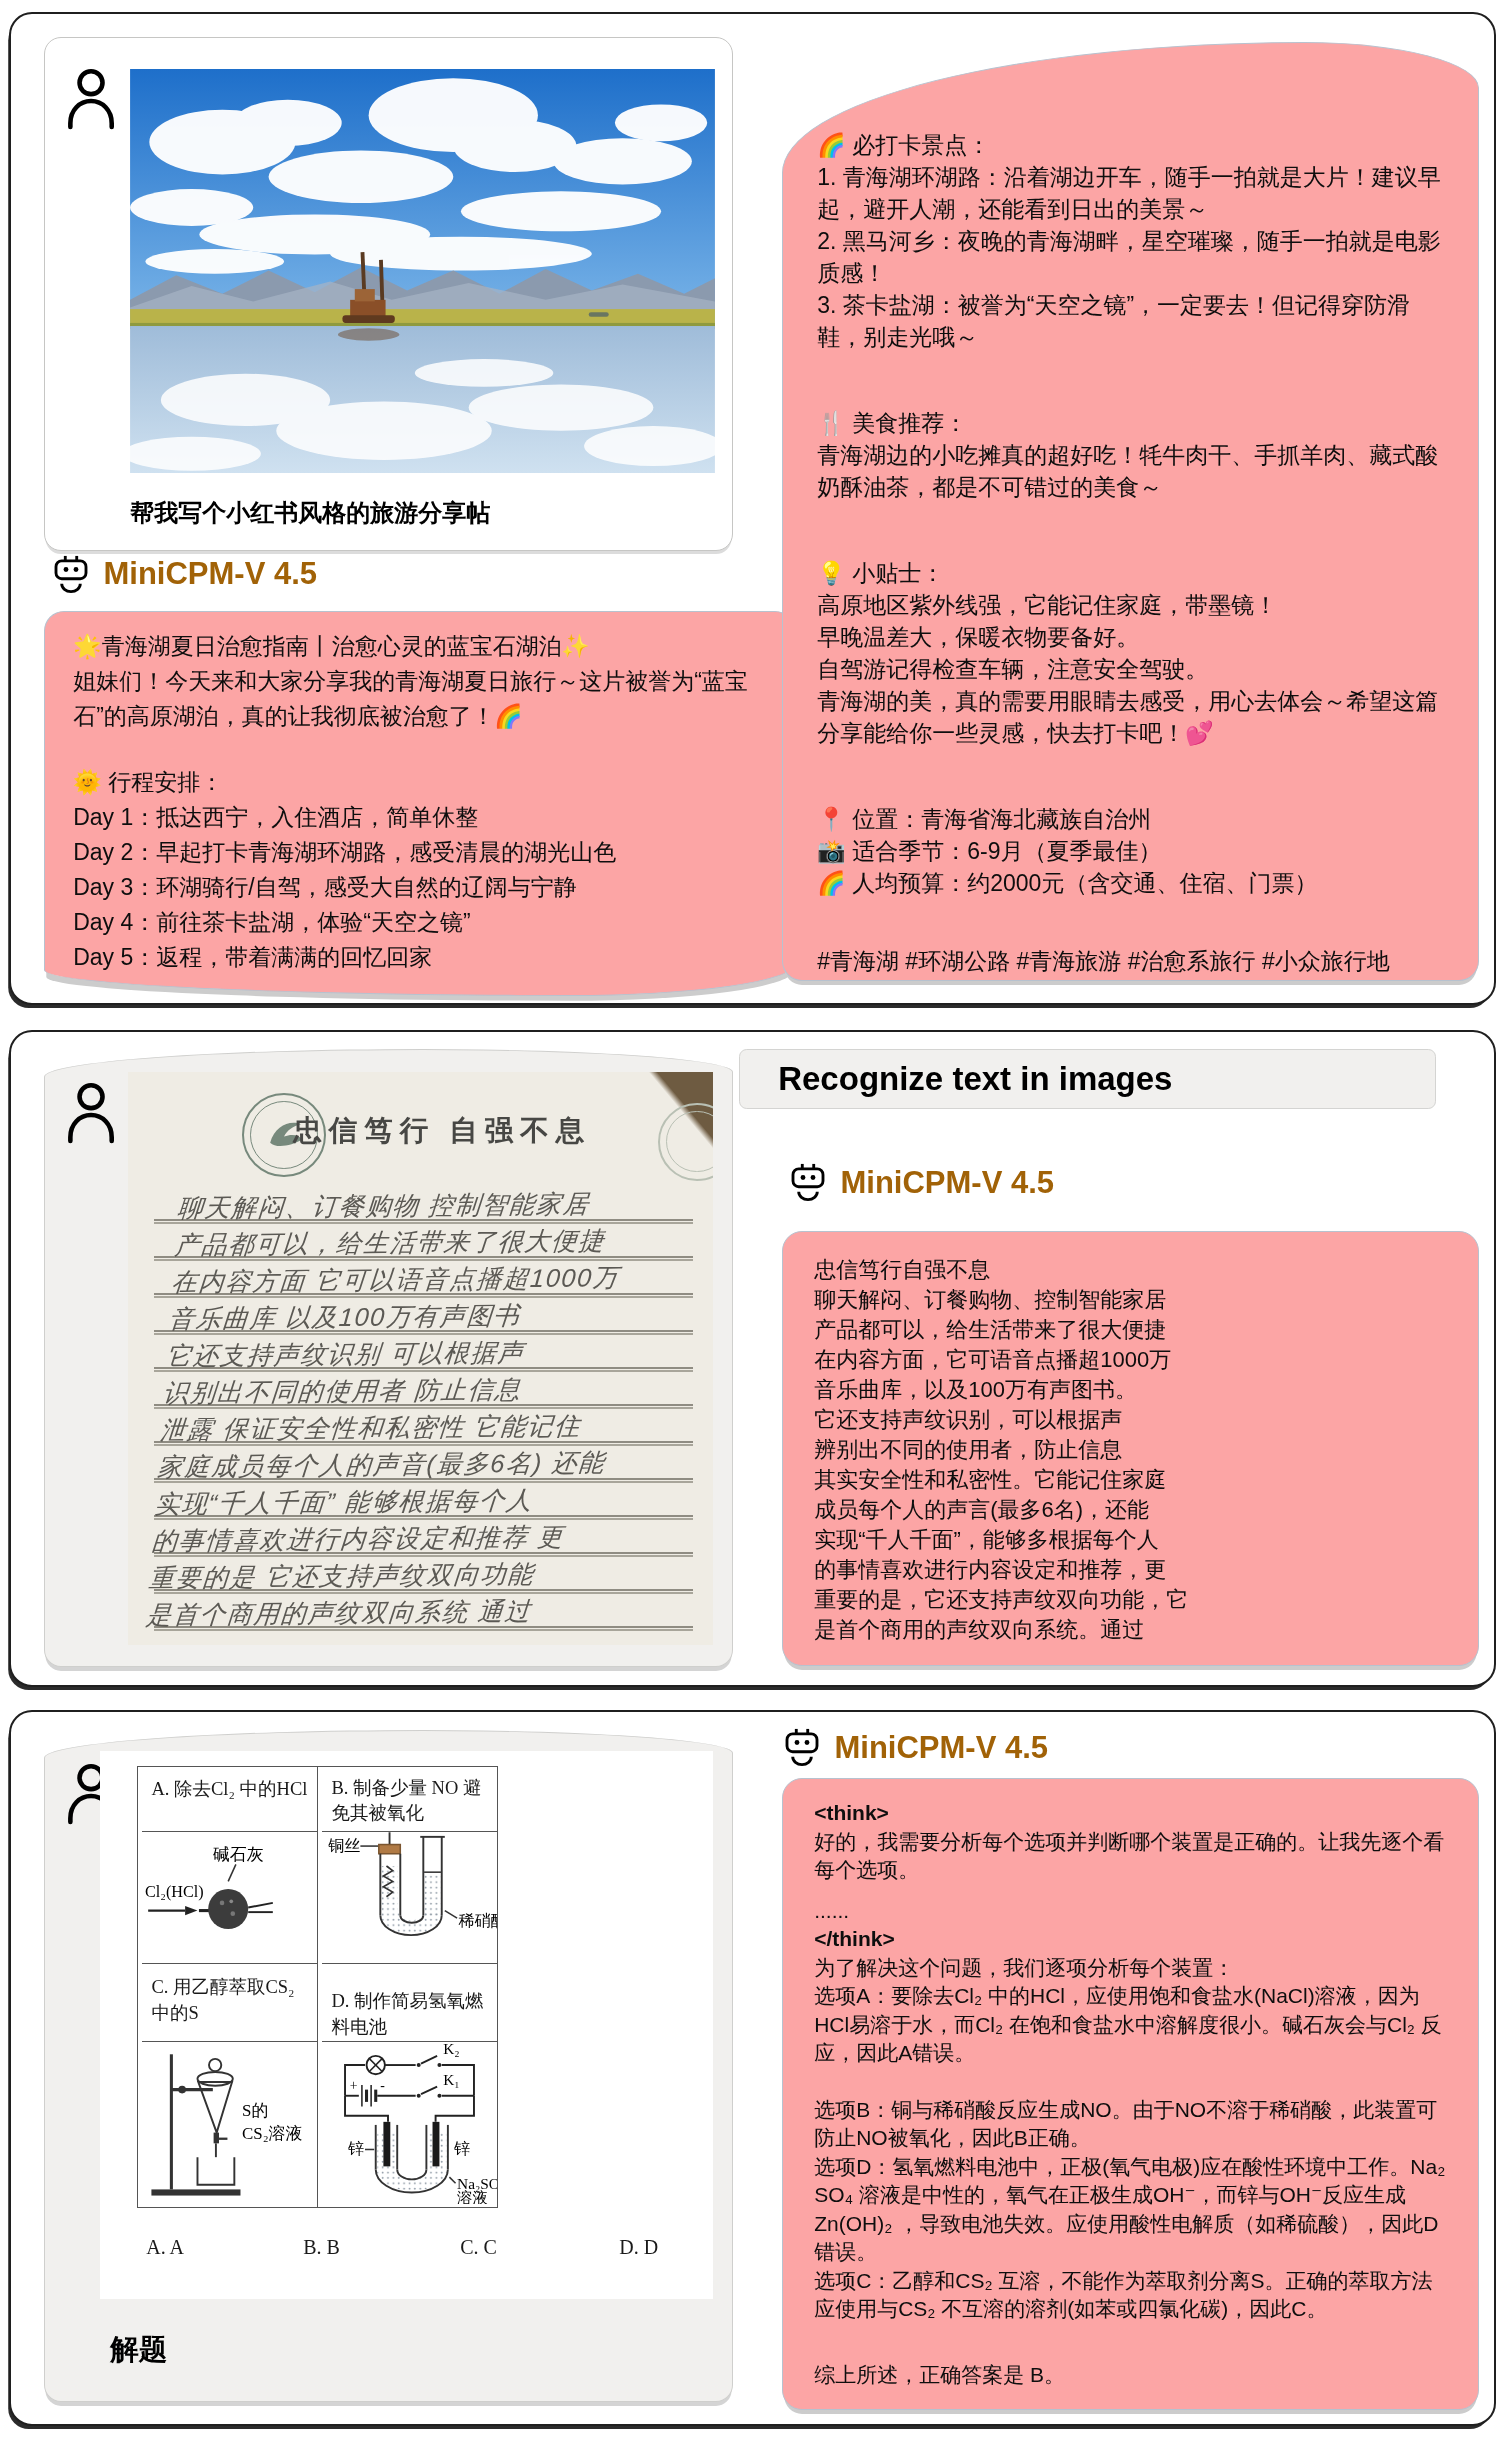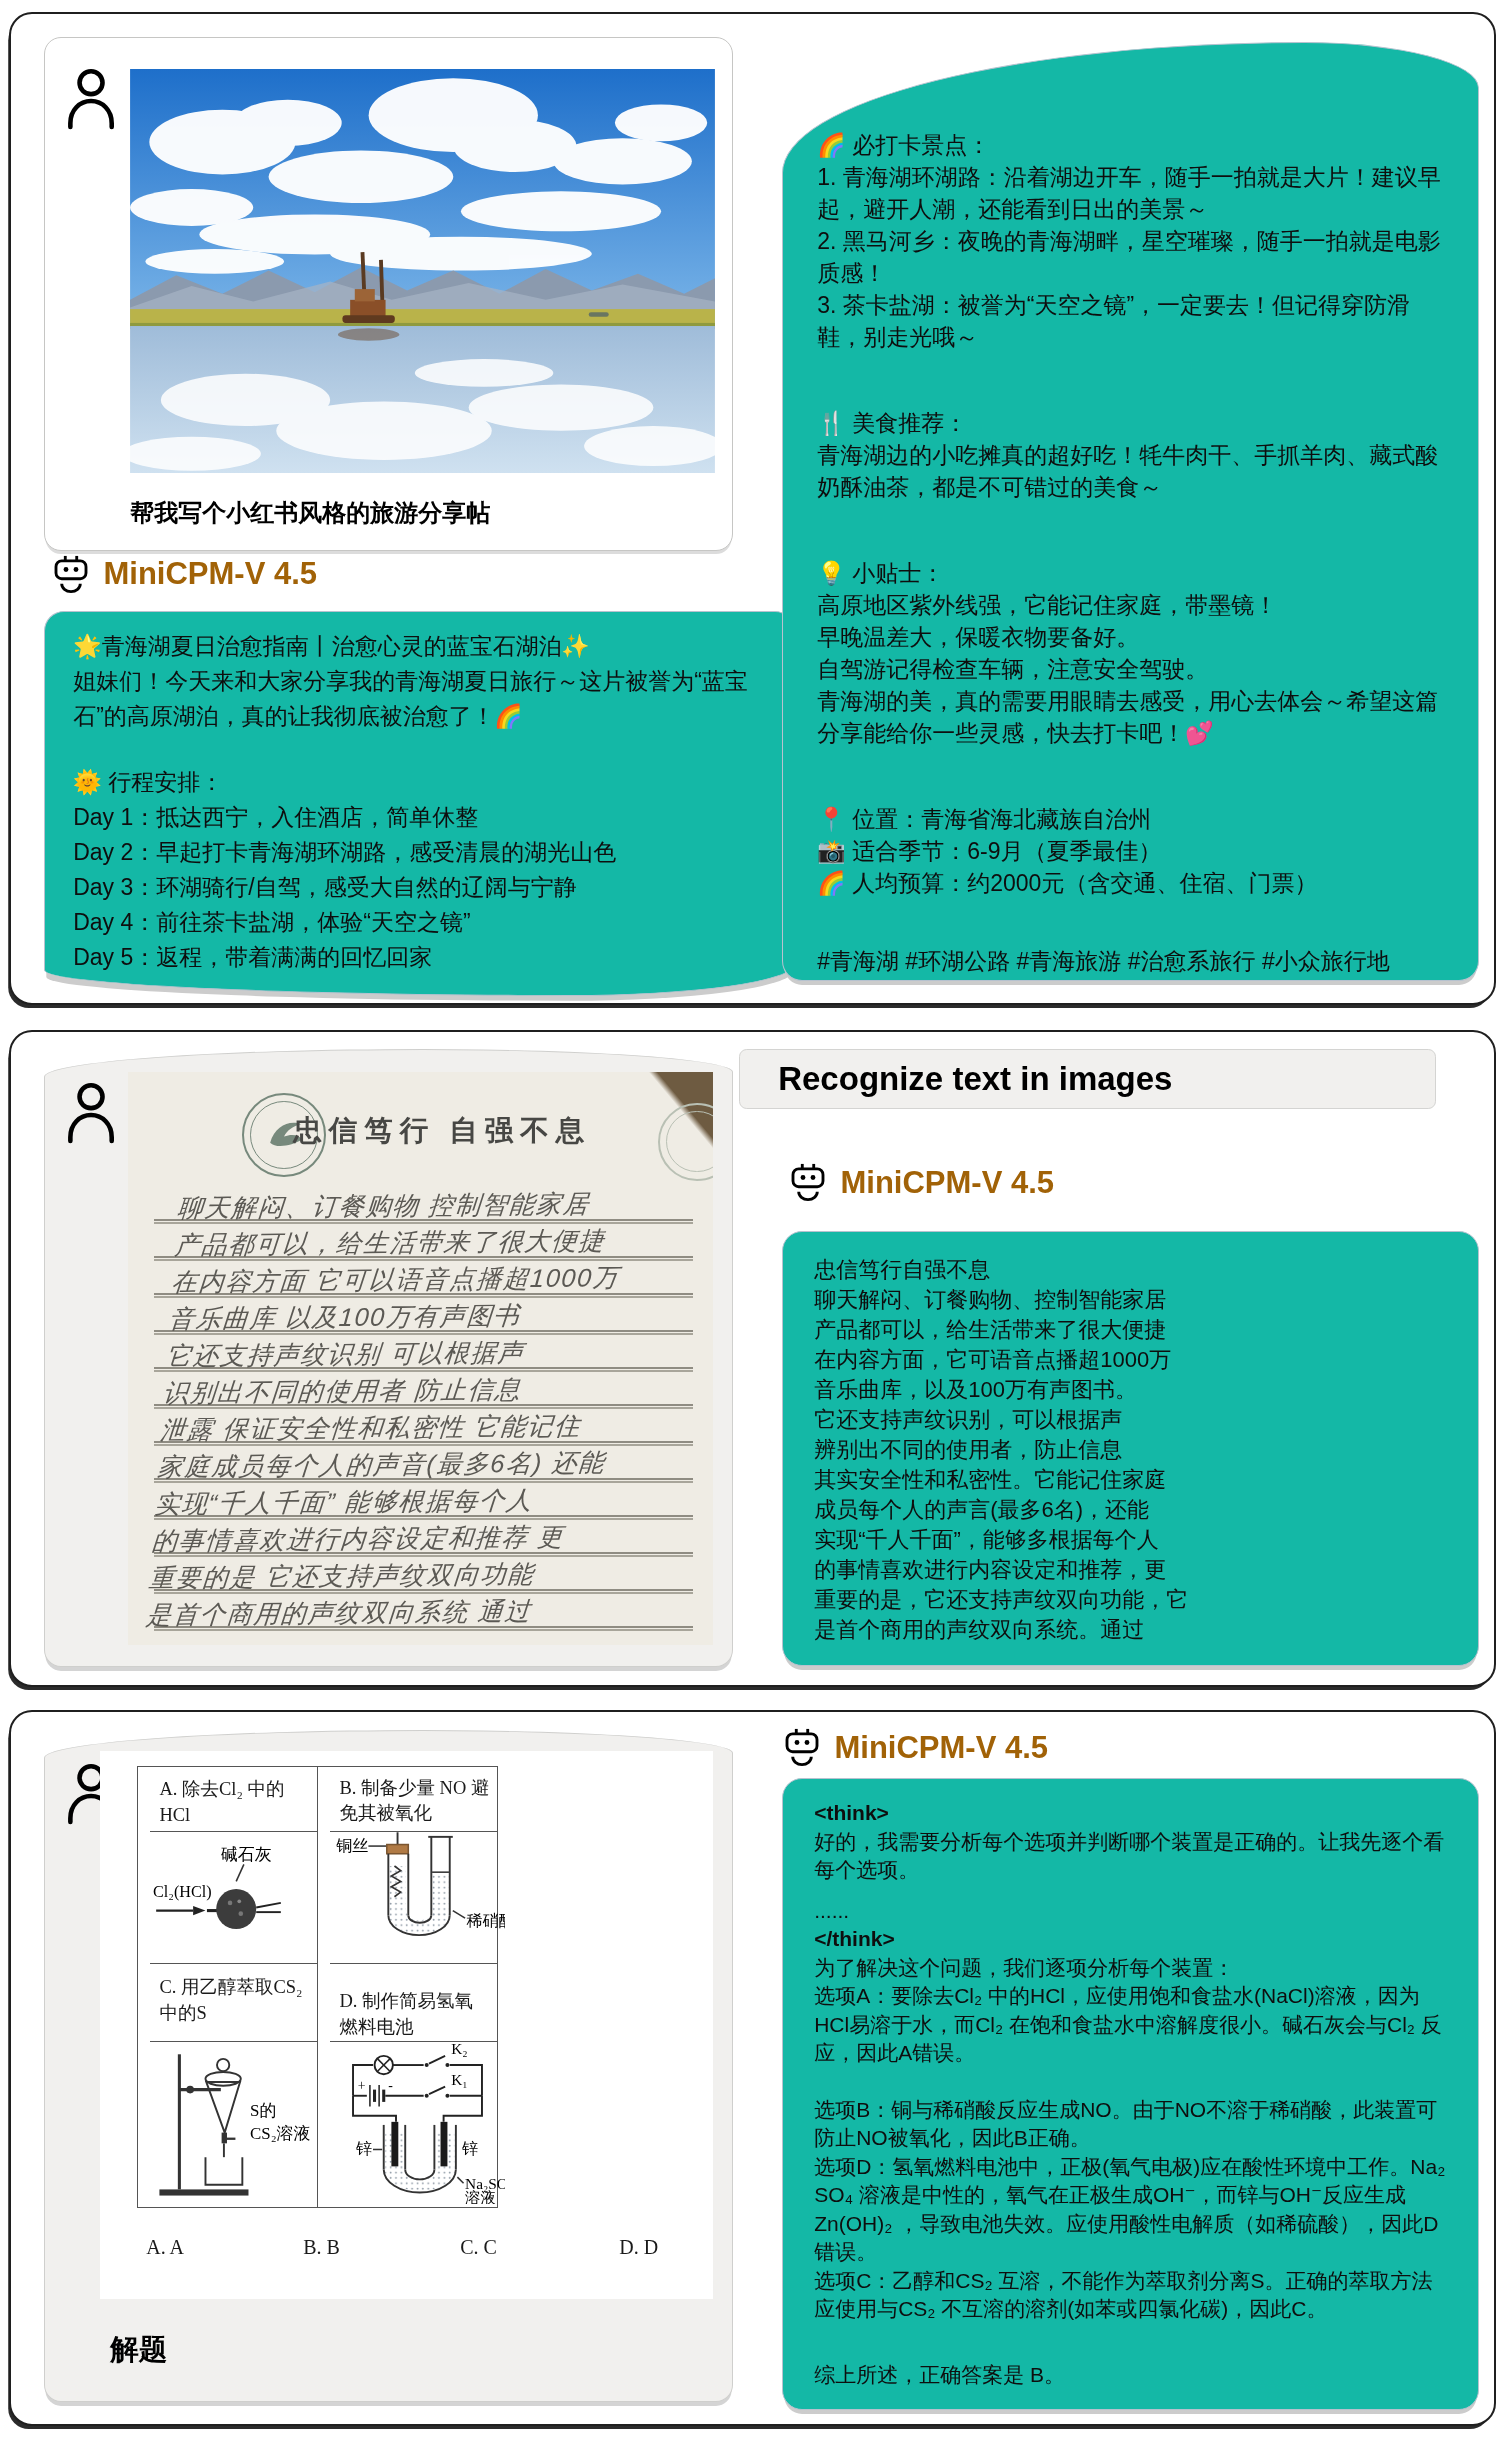--- a/index.html
+++ b/index.html
@@ -9,21 +9,21 @@
          border:2.3px solid #1f1f1f;border-radius:23px;
          box-shadow:-3.1px 5.4px 0 -2.3px #2b2b2b;}
   #panel1{top:11.5px;height:989px;}
   #panel2{top:1030px;height:653px;}
   #panel3{top:1710px;height:712px;}
 
   
   .person-icon{position:absolute;width:49px;height:65px;}
   .bot-row{position:absolute;display:flex;align-items:center;gap:12.3px;}
   .bot-name{font-size:31px;font-weight:bold;color:#a16207;white-space:nowrap;}
-  .bubble{position:absolute;background:#14b8a6;border:1.5px solid #b7c2cf;color:#0e0e0e;}
+  .bubble{position:absolute;background:#fca5a5;border:1.5px solid #b7c2cf;color:#0e0e0e;}
   .graybox{position:absolute;background:#f1f0ee;border:1.5px solid #cfcfcd;
            border-radius:20px;box-shadow:0 5.4px 0 -1.5px #d4d4d4;}
 
   
   .p1-userbox{position:absolute;left:33px;top:23px;width:687px;height:512px;background:#fff;
               border:1.5px solid #c6c6c4;border-radius:17px;box-shadow:0 4.6px 0 -1.5px #dcdcdc;}
   .p1-photo{position:absolute;left:85px;top:31px;width:585px;height:404px;overflow:hidden;}
   .p1-caption{position:absolute;left:85px;top:459px;font-size:24px;font-weight:600;color:#000;}
   .p1-bubble-left{left:33px;top:597px;width:693px;min-height:331px;border-radius:20px 20px 30% 70%/20px 20px 32px 26px;
                   box-shadow:0 7px 0 -2.3px #cccccc;padding:17px 28px 20px 28px;font-size:23px;line-height:35px;}
@@ -56,21 +56,21 @@
              box-shadow:0 6.2px 0 -2.3px #cccccc;padding:23px 31px;box-sizing:border-box;
              font-size:22px;line-height:30px;}
   .p2-bubble div{white-space:nowrap;overflow:hidden;}
 
   
   .p3-userbox{left:33px;top:17.7px;width:687px;height:670px;border-radius:55% 45% 17px 17px/28px 23px 17px 17px;}
   .chem{position:absolute;left:55px;top:20px;width:613px;height:548px;background:#fff;}
   .chem-table{position:absolute;left:37px;top:15.4px;width:359px;height:440px;border:1.5px solid #555;}
   .chem-col{position:absolute;top:0;bottom:0;width:179px;}
   .chem-col.right{left:179px;border-left:1.5px solid #555;}
-  .chem-cell{position:absolute;left:12px;right:0;border-bottom:1.5px solid #555;box-sizing:border-box;
+  .chem-cell{position:absolute;left:4px;right:0;border-bottom:1.5px solid #555;box-sizing:border-box;
              font-family:"Liberation Serif","DejaVu Serif",serif;font-size:18.5px;color:#1a1a1a;
              padding:9.2px 7.7px 0 9.2px;line-height:26px;}
   .chem-cell.nob{border-bottom:none;}
   .chem-opts{position:absolute;top:485px;font-family:"Liberation Serif","DejaVu Serif",serif;
              font-size:20px;color:#1a1a1a;}
   .p3-caption{position:absolute;left:65px;top:600px;font-size:28.5px;font-weight:bold;color:#000;}
   .p3-bubble{left:771px;top:66px;width:697px;border-radius:20px;box-shadow:0 6.2px 0 -2.3px #cccccc;
              padding:20px 31px;box-sizing:border-box;font-size:21px;line-height:28.5px;}
   .p3-bubble p{margin:0;}
   .mono-think{font-family:"Liberation Sans","DejaVu Sans",sans-serif;}

